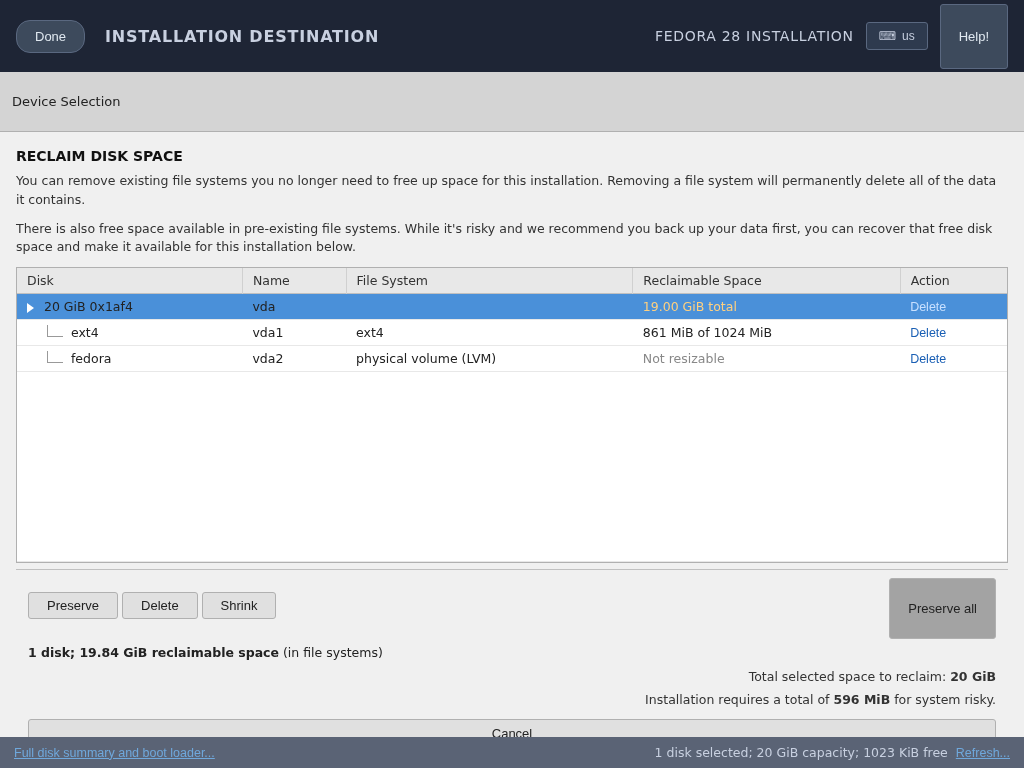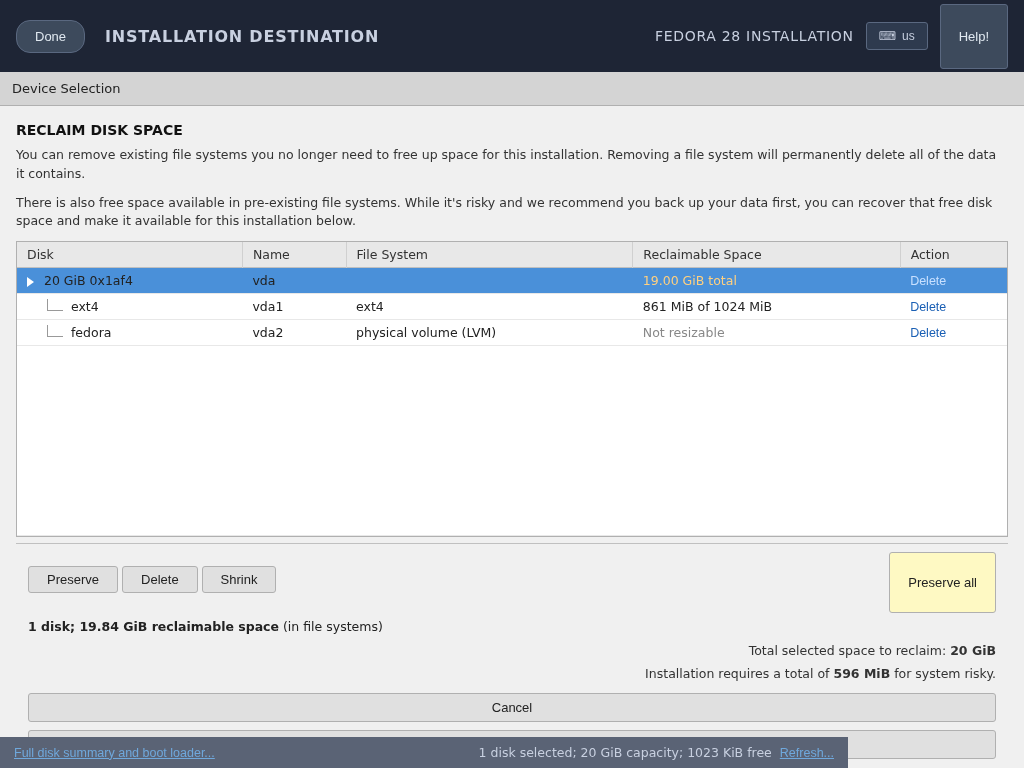--- a/index.html
+++ b/index.html
@@ -70,21 +70,21 @@
       padding: 24px 18px;
       font-size: 13px;
       cursor: pointer;
       border-radius: 3px;
     }
 
     
     .device-selection-bar {
       background: #d4d4d4;
       border-bottom: 1px solid #b0b0b0;
-      padding: 9px 12px;
+      padding: 22px 12px;
       font-size: 13px;
       color: #222;
     }
 
     
     .dialog-area {
       background: #f0f0f0;
       padding: 16px;
     }
 
@@ -186,21 +186,21 @@
     .action-btn {
       background: #e0e0e0;
       border: 1px solid #b0b0b0;
       padding: 5px 18px;
       font-size: 13px;
       cursor: pointer;
       border-radius: 3px;
       color: #222;
     }
     .preserve-all-btn {
-      background: #fef9c3;
+      background: #a3a3a3;
       border: 1px solid #b0b0b0;
       padding: 22px 18px;
       font-size: 13px;
       cursor: pointer;
       border-radius: 3px;
       color: #222;
       margin-left: auto;
     }
     .action-row {
       display: flex;
@@ -252,21 +252,21 @@
     
     .footer {
       background: #5a6375;
       padding: 8px 14px;
       display: flex;
       align-items: center;
       justify-content: space-between;
       position: absolute;
       bottom: 0;
       left: 0;
-      width: 848px;
+      width: 1024px;
     }
     .footer-link {
       color: #6fa8dc;
       text-decoration: underline;
       font-size: 12.5px;
       cursor: pointer;
       background: none;
       border: none;
     }
     .footer-right {

